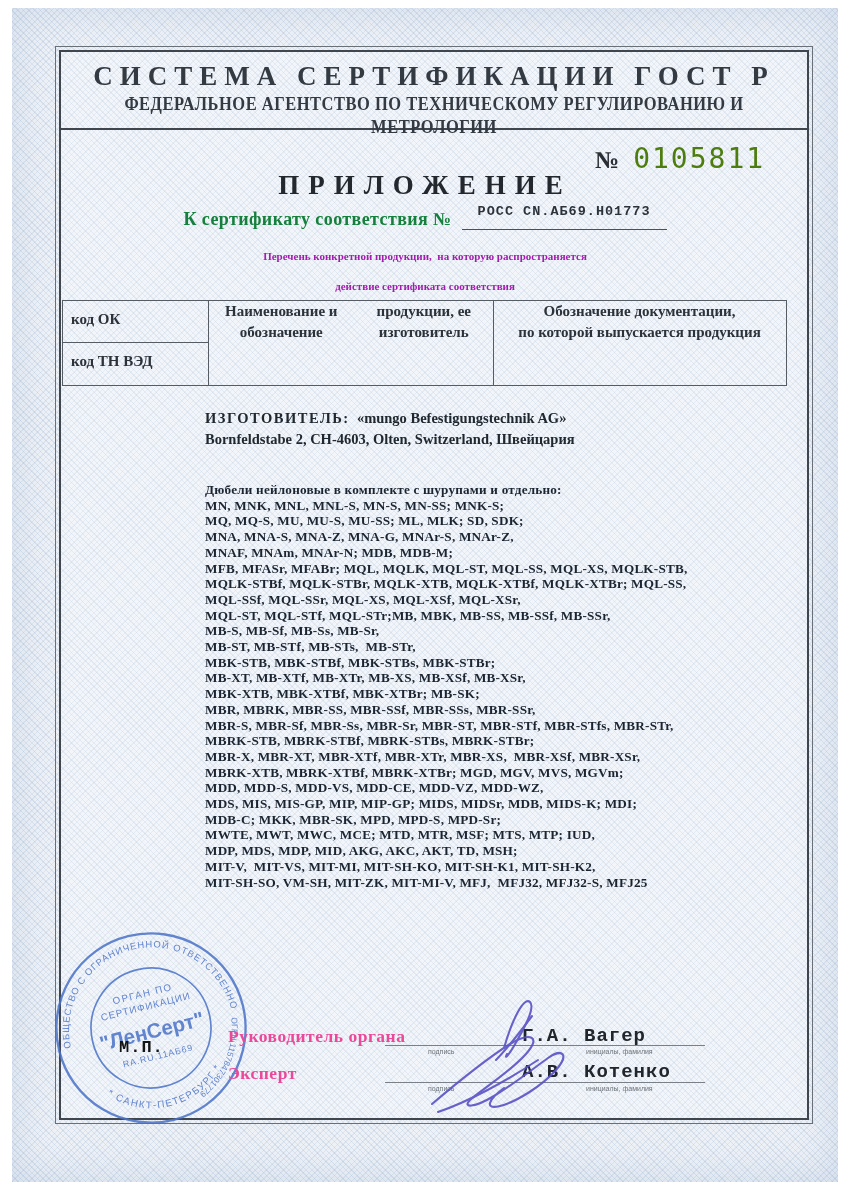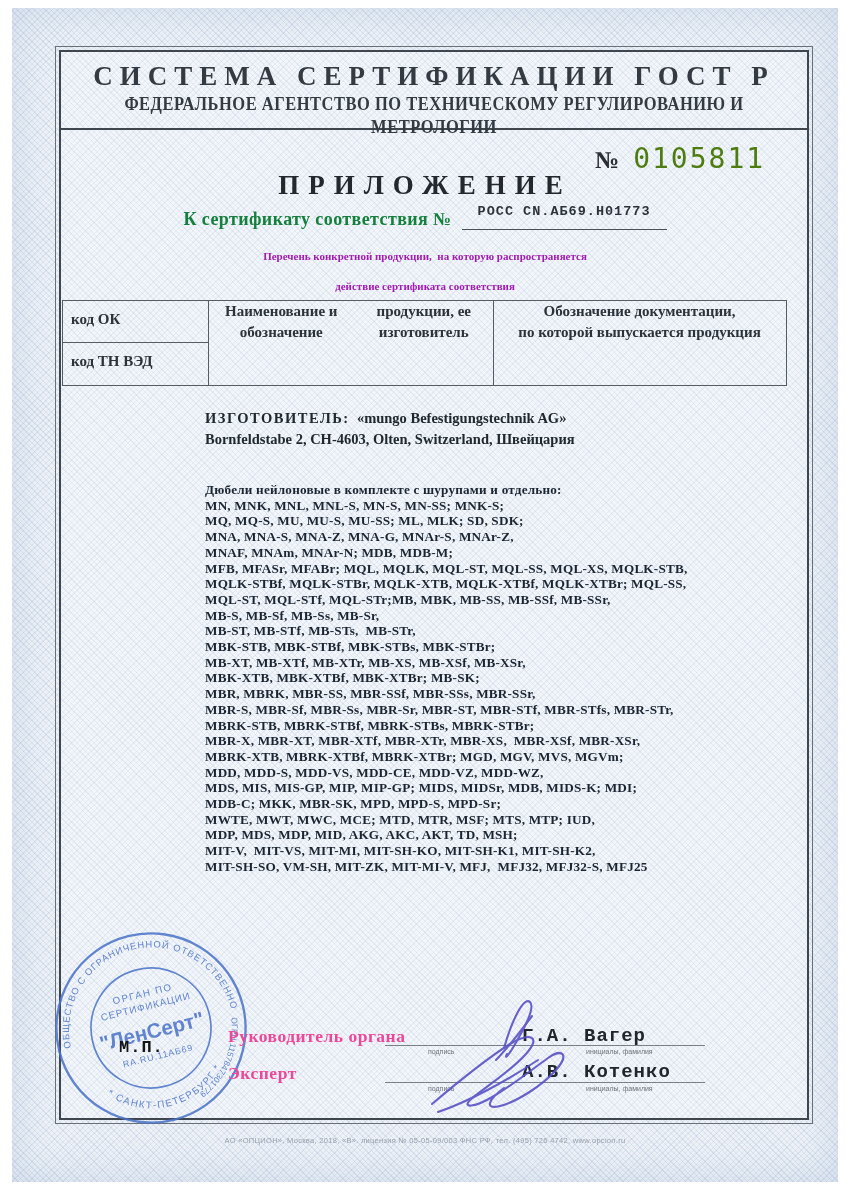--- a/index.html
+++ b/index.html
@@ -118,20 +118,21 @@
   </div>
 
   <div id="product-list">
       <div class="pline">Дюбели нейлоновые в комплекте с шурупами и отдельно:</div>
       <div class="pline">MN, MNK, MNL, MNL-S, MN-S, MN-SS; MNK-S;</div>
       <div class="pline">MQ, MQ-S, MU, MU-S, MU-SS; ML, MLK; SD, SDK;</div>
       <div class="pline">MNA, MNA-S, MNA-Z, MNA-G, MNAr-S, MNAr-Z,</div>
       <div class="pline">MNAF, MNAm, MNAr-N; MDB, MDB-M;</div>
       <div class="pline">MFB, MFASr, MFABr; MQL, MQLK, MQL-ST, MQL-SS, MQL-XS, MQLK-STB,</div>
       <div class="pline">MQLK-STBf, MQLK-STBr, MQLK-XTB, MQLK-XTBf, MQLK-XTBr; MQL-SS,</div>
+      <div class="pline">MQL-SSf, MQL-SSr, MQL-XS, MQL-XSf, MQL-XSr,</div>
       <div class="pline">MQL-ST, MQL-STf, MQL-STr;MB, MBK, MB-SS, MB-SSf, MB-SSr,</div>
       <div class="pline">MB-S, MB-Sf, MB-Ss, MB-Sr,</div>
       <div class="pline">MB-ST, MB-STf, MB-STs,  MB-STr,</div>
       <div class="pline">MBK-STB, MBK-STBf, MBK-STBs, MBK-STBr;</div>
       <div class="pline">MB-XT, MB-XTf, MB-XTr, MB-XS, MB-XSf, MB-XSr,</div>
       <div class="pline">MBK-XTB, MBK-XTBf, MBK-XTBr; MB-SK;</div>
       <div class="pline">MBR, MBRK, MBR-SS, MBR-SSf, MBR-SSs, MBR-SSr,</div>
       <div class="pline">MBR-S, MBR-Sf, MBR-Ss, MBR-Sr, MBR-ST, MBR-STf, MBR-STfs, MBR-STr,</div>
       <div class="pline">MBRK-STB, MBRK-STBf, MBRK-STBs, MBRK-STBr;</div>
       <div class="pline">MBR-X, MBR-XT, MBR-XTf, MBR-XTr, MBR-XS,  MBR-XSf, MBR-XSr,</div>
@@ -180,14 +181,13 @@
 
   <svg id="sig-strokes" viewBox="0 0 230 135">
     <g fill="none" stroke="#5a52c5" stroke-width="2.1" stroke-linecap="round" opacity="0.9">
       <path d="M 96,60 C 104,32 116,8 122,14 C 128,20 114,44 106,58 C 100,68 96,72 99,66"></path>
       <path d="M 88,72 C 98,62 112,44 124,28"></path>
       <path d="M 24,116 C 50,94 80,70 102,56 C 122,44 134,48 118,66 C 100,86 70,104 62,112 C 54,120 66,120 86,108 C 106,96 126,80 140,70 C 154,60 162,66 148,82 C 134,98 108,114 92,118 C 76,122 80,112 96,100"></path>
       <path d="M 30,124 C 60,114 100,92 130,72"></path>
     </g>
   </svg>
 
-  <div class="imprint">АО «ОПЦИОН», Москва, 2018, «В».    лицензия № 05-05-09/003 ФНС РФ,  тел. (495) 726 4742, www.opcion.ru</div>
 </div>
 
 </body></html>

